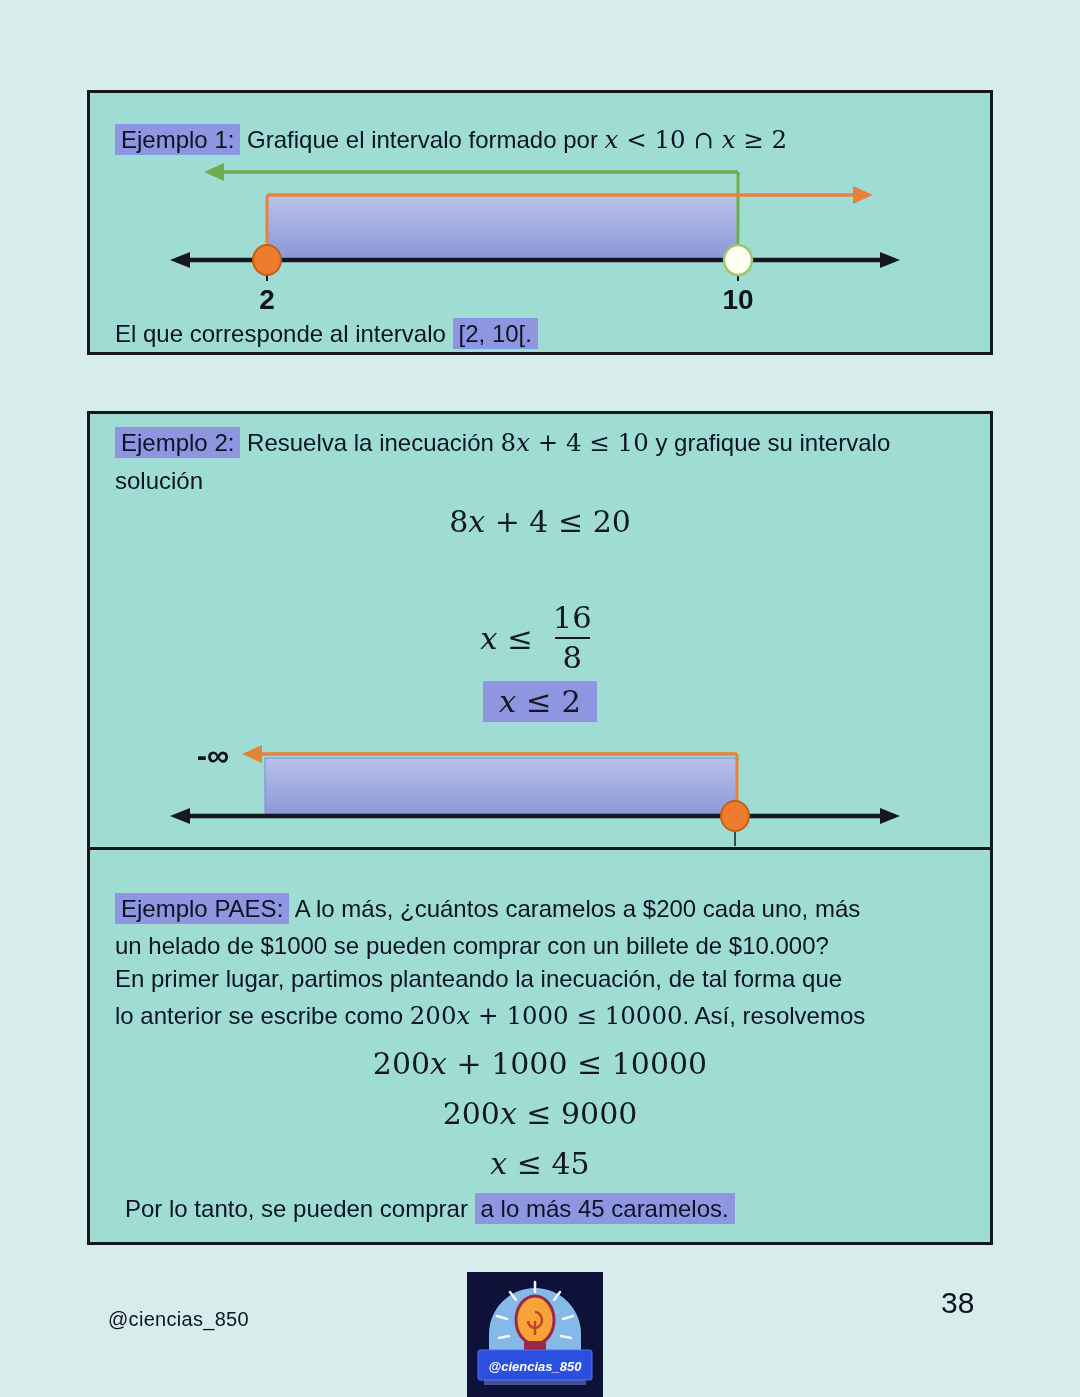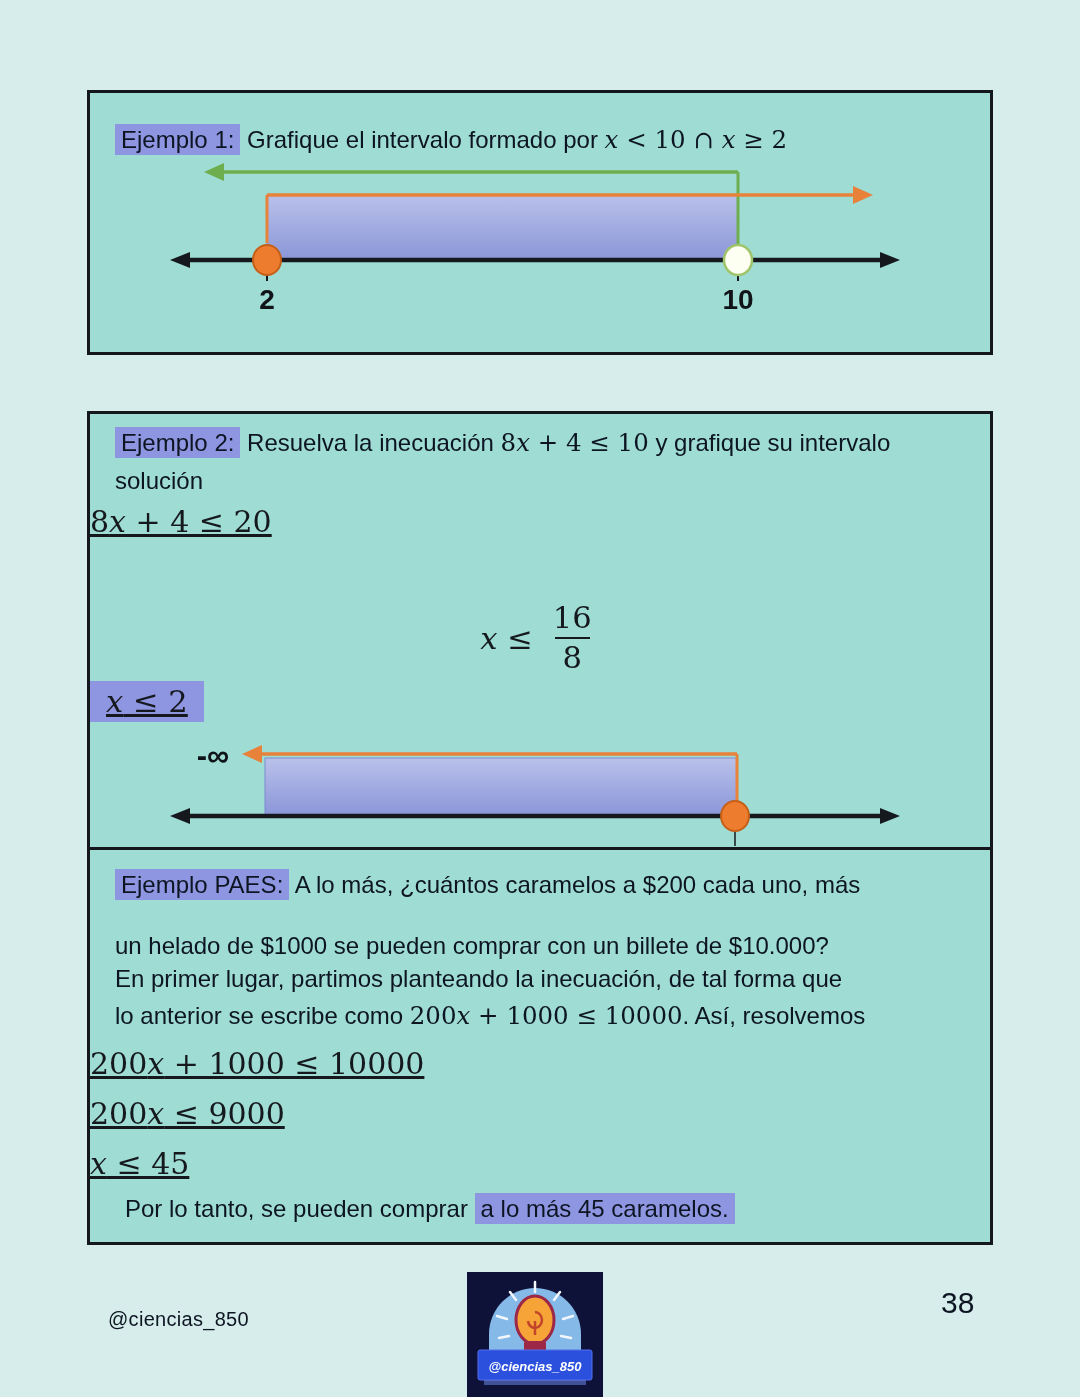--- a/index.html
+++ b/index.html
@@ -13,21 +13,21 @@
   body{background:#bfc6c6;font-family:"Liberation Sans",sans-serif;}
   .page{position:relative;width:1080px;height:1397px;background:var(--page_bg,#d6edec);overflow:hidden;color:var(--text,#0d1522);}
   .box{position:absolute;left:87px;width:906px;background:var(--box_bg,#9edcd4);border:3px solid var(--box_border,#14181c);}
   #box1{top:90px;height:265px;}
   #box2{top:363px;height:470px;margin-top:48px;}
   #box3{top:847px;height:398px;}
   .line{position:absolute;font-size:24px;line-height:37px;white-space:nowrap;}
   .hl{background:var(--highlight,#8e96e2);padding:2px 6px;}
   .math{font-family:"DejaVu Serif",serif;font-size:1.02em;}
   .math i{font-style:italic;}
-  .eq{position:absolute;left:0;width:100%;text-align:left;font-family:"DejaVu Serif",serif;font-size:30px;line-height:40px;color:#15191d;text-decoration:underline;}
+  .eq{position:absolute;left:0;width:100%;text-align:center;font-family:"DejaVu Serif",serif;font-size:30px;line-height:40px;color:#15191d;}
   .eq i{font-style:italic;}
   .eq .hl{padding:3px 16px;}
   .frac-row{position:absolute;left:0;width:100%;display:flex;justify-content:center;align-items:center;gap:12px;font-family:"DejaVu Serif",serif;font-size:30px;color:#15191d;}
   .frac{display:inline-flex;flex-direction:column;align-items:center;line-height:36px;}
   .frac .den{border-top:2.5px solid #15191d;padding:1px 8px 0 8px;}
   .frac .num{padding:0 8px 1px 8px;text-align:right;}
   .nl-svg{position:absolute;left:10px;}
   .footer-handle{position:absolute;left:108px;top:1308px;font-size:20px;letter-spacing:.3px;}
   .page-number{position:absolute;left:941px;top:1286px;font-size:30px;}
   .logo{position:absolute;left:467px;top:1272px;width:136px;height:125px;}
@@ -71,20 +71,23 @@
         <polygon points="800,103 780,95 780,111" style="fill:#15191d"></polygon>
         <line x1="167" y1="110" x2="167" y2="124" style="stroke:#15191d;stroke-width:2"></line>
         <line x1="638" y1="110" x2="638" y2="124" style="stroke:#15191d;stroke-width:2"></line>
       </g>
       <ellipse cx="167" cy="103" rx="14" ry="15" style="fill:var(--point_orange,#ee7c2f);stroke:var(--point_orange_border,#c55f17);stroke-width:2"></ellipse>
       <ellipse cx="638" cy="103" rx="14" ry="15" style="fill:var(--open_point_fill,#fdfff2);stroke:var(--open_point_border,#9fc46a);stroke-width:2.5"></ellipse>
       <text x="167" y="152" text-anchor="middle" font-size="28" font-weight="600" fill="#101418">2</text>
       <text x="638" y="152" text-anchor="middle" font-size="28" font-weight="600" fill="#101418">10</text>
     </svg>
 
+    <div class="line" style="left:25px;top:222px">
+      <span>El que corresponde al intervalo </span><span class="hl">[2, 10[.</span>
+    </div>
   </section>
 
   <section class="box" id="box2">
     <div class="line" style="left:25px;top:10px">
       <span class="hl">Ejemplo 2:</span><span> Resuelva la inecuación </span><span class="math">8<i>x</i> + 4 ≤ 10</span><span> y grafique su intervalo</span>
     </div>
     <div class="line" style="left:25px;top:48px">solución</div>
 
     <div class="eq math" style="top:88px">8<i>x</i> + 4 ≤ 20</div>
 
@@ -119,21 +122,21 @@
         <polygon points="70,90 90,82 90,98" style="fill:#15191d"></polygon>
         <polygon points="800,90 780,82 780,98" style="fill:#15191d"></polygon>
         <line x1="635" y1="106" x2="635" y2="120" style="stroke:#15191d;stroke-width:1.5"></line>
       </g>
       <ellipse cx="635" cy="90" rx="14" ry="15" style="fill:var(--point_orange,#ee7c2f);stroke:var(--point_orange_border,#c55f17);stroke-width:2"></ellipse>
       <text x="635" y="148" text-anchor="middle" font-size="28" font-weight="600" fill="#101418">2</text>
     </svg>
   </section>
 
   <section class="box" id="box3">
-    <div class="line" style="left:25px;top:16px">
+    <div class="line" style="left:25px;top:40px">
       <span class="hl">Ejemplo PAES:</span><span> A lo más, ¿cuántos caramelos a $200 cada uno, más</span>
     </div>
     <div class="line" style="left:25px;top:77px">un helado de $1000 se pueden comprar con un billete de $10.000?</div>
 
     <div class="line" style="left:25px;top:110px">En primer lugar, partimos planteando la inecuación, de tal forma que</div>
     <div class="line" style="left:25px;top:147px">
       <span>lo anterior se escribe como </span><span class="math">200<i>x</i> + 1000 ≤ 10000</span><span>. Así, resolvemos</span>
     </div>
 
     <div class="eq math" style="top:194px">200<i>x</i> + 1000 ≤ 10000</div>

